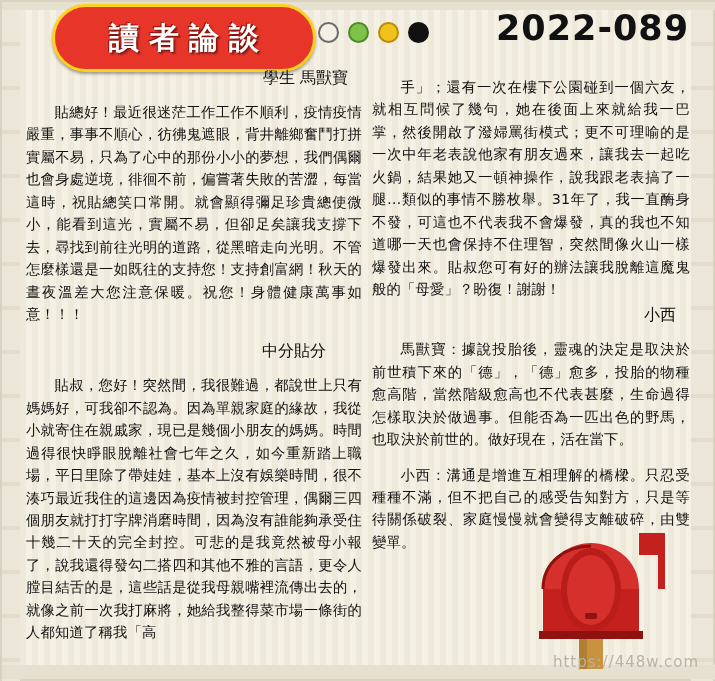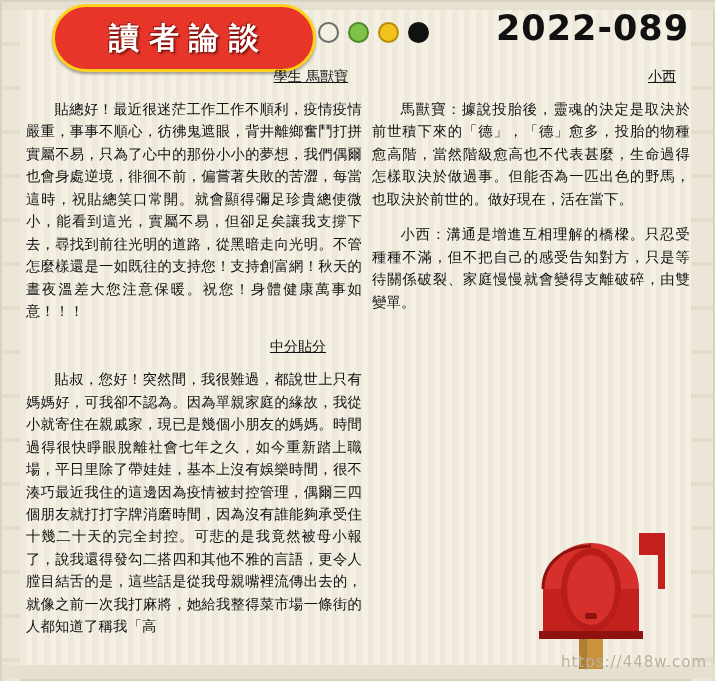--- a/index.html
+++ b/index.html
@@ -75,35 +75,34 @@
 
   .para{
     font-size:14.3px;
     line-height:1.57;
     text-align:justify;
     text-indent:2em;
     margin:0 0 13px 0;
     letter-spacing:.2px;
   }
   .sig{
-    font-size:14px;
+    font-size:16px;
     margin:-8px 0 12px 0;
     text-align:right;
     padding-right:14px;
-    text-decoration:underline;
   }
   .sig.mid{text-align:right;padding-right:36px;margin-top:16px;}
 
   
   .mailbox{
     position:absolute;right:16px;bottom:12px;width:178px;height:176px;
     pointer-events:none;
   }
   .watermark{
-    position:absolute;right:8px;bottom:10px;
+    position:absolute;right:16px;bottom:10px;
     font-size:15px;color:#b9b2a2;letter-spacing:1px;
     font-family:"DejaVu Sans","Liberation Sans",sans-serif;
   }
 </style>
 </head>
 <body>
 
 <div class="page">
   <div class="edge left"></div>
   <div class="edge right"></div>
@@ -135,20 +134,21 @@
 <div class="col left">
   <div class="sig">學生 馬獸寶</div>
 
   <p class="para">貼總好！最近很迷茫工作工作不順利，疫情疫情嚴重，事事不順心，彷彿鬼遮眼，背井離鄉奮鬥打拼實屬不易，只為了心中的那份小小的夢想，我們偶爾也會身處逆境，徘徊不前，偏嘗著失敗的苦澀，每當這時，祝貼總笑口常開。就會顯得彌足珍貴總使微小，能看到這光，實屬不易，但卻足矣讓我支撐下去，尋找到前往光明的道路，從黑暗走向光明。不管怎麼樣還是一如既往的支持您！支持創富網！秋天的晝夜溫差大您注意保暖。祝您！身體健康萬事如意！！！</p>
   <div class="sig mid">中分貼分</div>
 
   <p class="para">貼叔，您好！突然間，我很難過，都說世上只有媽媽好，可我卻不認為。因為單親家庭的緣故，我從小就寄住在親戚家，現已是幾個小朋友的媽媽。時間過得很快睜眼脫離社會七年之久，如今重新踏上職場，平日里除了帶娃娃，基本上沒有娛樂時間，很不湊巧最近我住的這邊因為疫情被封控管理，偶爾三四個朋友就打打字牌消磨時間，因為沒有誰能夠承受住十幾二十天的完全封控。可悲的是我竟然被母小報了，說我還得發勾二搭四和其他不雅的言語，更令人膛目結舌的是，這些話是從我母親嘴裡流傳出去的，就像之前一次我打麻將，她給我整得菜市場一條街的人都知道了稱我「高</p>
 </div>
 
 <div class="col right">
+  <p class="para">手」；還有一次在樓下公園碰到一個六友，就相互問候了幾句，她在後面上來就給我一巴掌，然後開啟了潑婦罵街模式；更不可理喻的是一次中年老表說他家有朋友過來，讓我去一起吃火鍋，結果她又一頓神操作，說我跟老表搞了一腿…類似的事情不勝枚舉。31年了，我一直酶身不發，可這也不代表我不會爆發，真的我也不知道哪一天也會保持不住理智，突然間像火山一樣爆發出來。貼叔您可有好的辦法讓我脫離這魔鬼般的「母愛」？盼復！謝謝！</p>
   <div class="sig">小西</div>
 
   <p class="para">馬獸寶：據說投胎後，靈魂的決定是取決於前世積下來的「德」，「德」愈多，投胎的物種愈高階，當然階級愈高也不代表甚麼，生命過得怎樣取決於做過事。但能否為一匹出色的野馬，也取決於前世的。做好現在，活在當下。</p>
   <p class="para">小西：溝通是增進互相理解的橋樑。只忍受種種不滿，但不把自己的感受告知對方，只是等待關係破裂、家庭慢慢就會變得支離破碎，由雙變單。</p>
 </div>
 
 <svg class="mailbox" viewBox="0 0 178 176" xmlns="http://www.w3.org/2000/svg">
 
   <rect x="137" y="40" width="7" height="56" fill="#c4201d"></rect>
   <rect x="118" y="40" width="26" height="22" fill="#c4201d"></rect>

